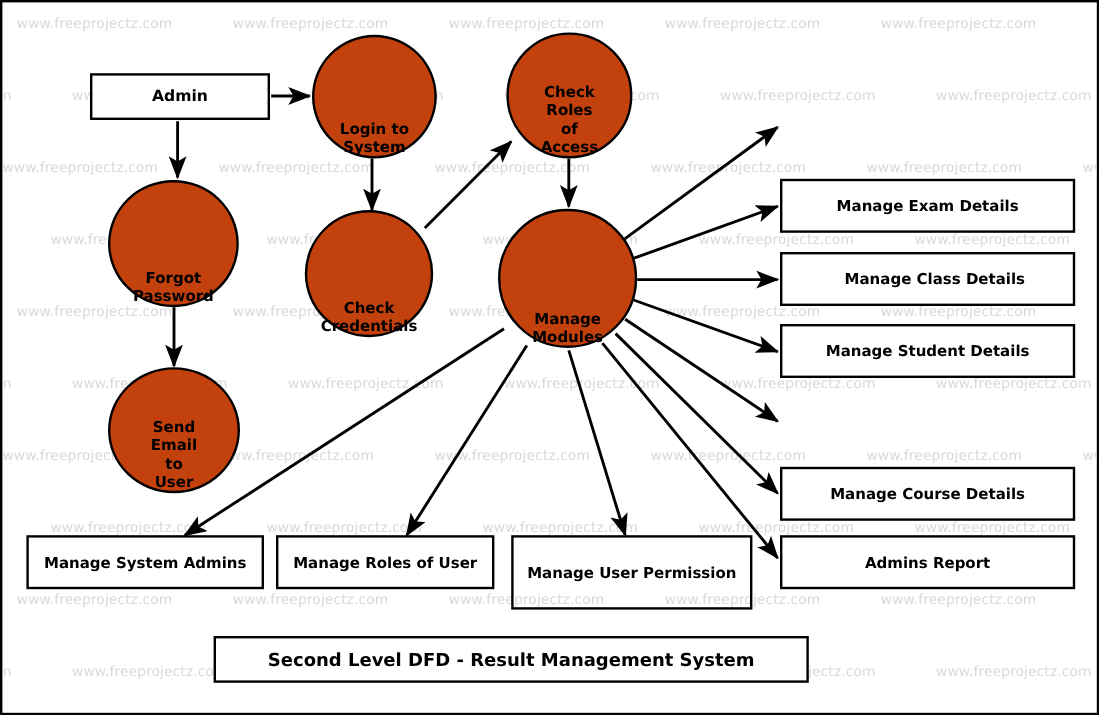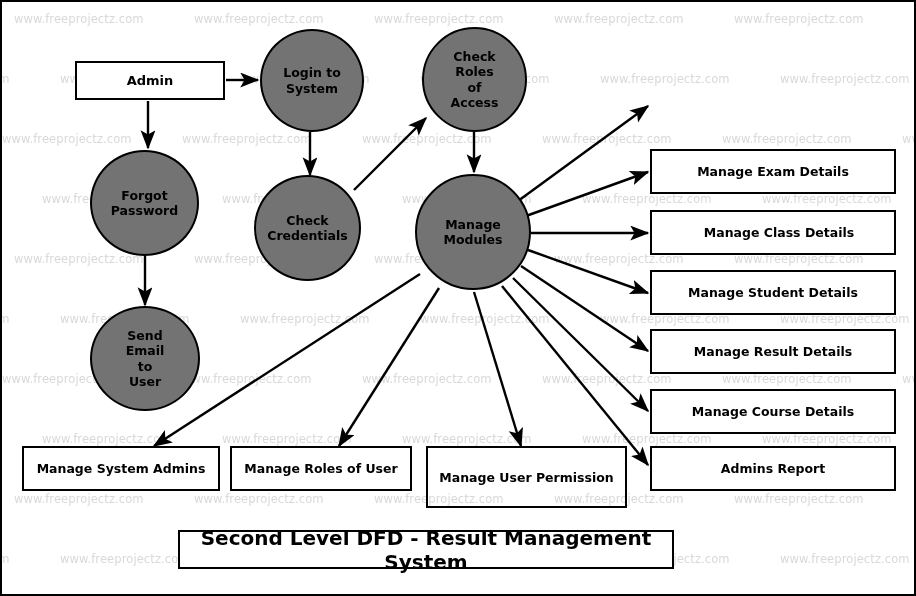--- a/index.html
+++ b/index.html
@@ -47,25 +47,25 @@
   
   #nodes {
     position: absolute;
     left: 0; top: 0;
     width: 916px; height: 596px;
     z-index: 3;
   }
 
   .process {
     position: absolute;
-    background: #737373;
+    background: #c2410c;
     border: 2.5px solid #000000;
     border-radius: 50%;
     display: flex;
-    align-items: center;
+    align-items: flex-end;
     justify-content: center;
     text-align: center;
     font-weight: bold;
     font-size: 12.5px;
     line-height: 1.22;
     color: #000000;
     box-sizing: border-box;
   }
 
   .entity {
@@ -98,21 +98,21 @@
 
   .title-box {
     position: absolute;
     background: #ffffff;
     border: 2.5px solid #000000;
     display: flex;
     align-items: center;
     justify-content: center;
     text-align: center;
     font-weight: bold;
-    font-size: 20px;
+    font-size: 15px;
     color: #000000;
     box-sizing: border-box;
   }
 </style>
 </head>
 <body>
 
 <div id="canvas">
 
   <div id="watermarks">
@@ -242,23 +242,20 @@
 
     <div class="store" style="left:648px; top:147px; width:246px; height:45px;">
       <span>Manage Exam Details</span>
     </div>
     <div class="store" style="left:648px; top:208px; width:246px; height:45px;padding-left:12px;">
       <span>Manage Class Details</span>
     </div>
     <div class="store" style="left:648px; top:268px; width:246px; height:45px;">
       <span>Manage Student Details</span>
     </div>
-    <div class="store" style="left:648px; top:327px; width:246px; height:45px;">
-      <span>Manage Result Details</span>
-    </div>
     <div class="store" style="left:648px; top:387px; width:246px; height:45px;">
       <span>Manage Course Details</span>
     </div>
     <div class="store" style="left:648px; top:444px; width:246px; height:45px;">
       <span>Admins Report</span>
     </div>
 
     <div class="store" style="left:20px; top:444px; width:198px; height:45px;">
       <span>Manage System Admins</span>
     </div>

